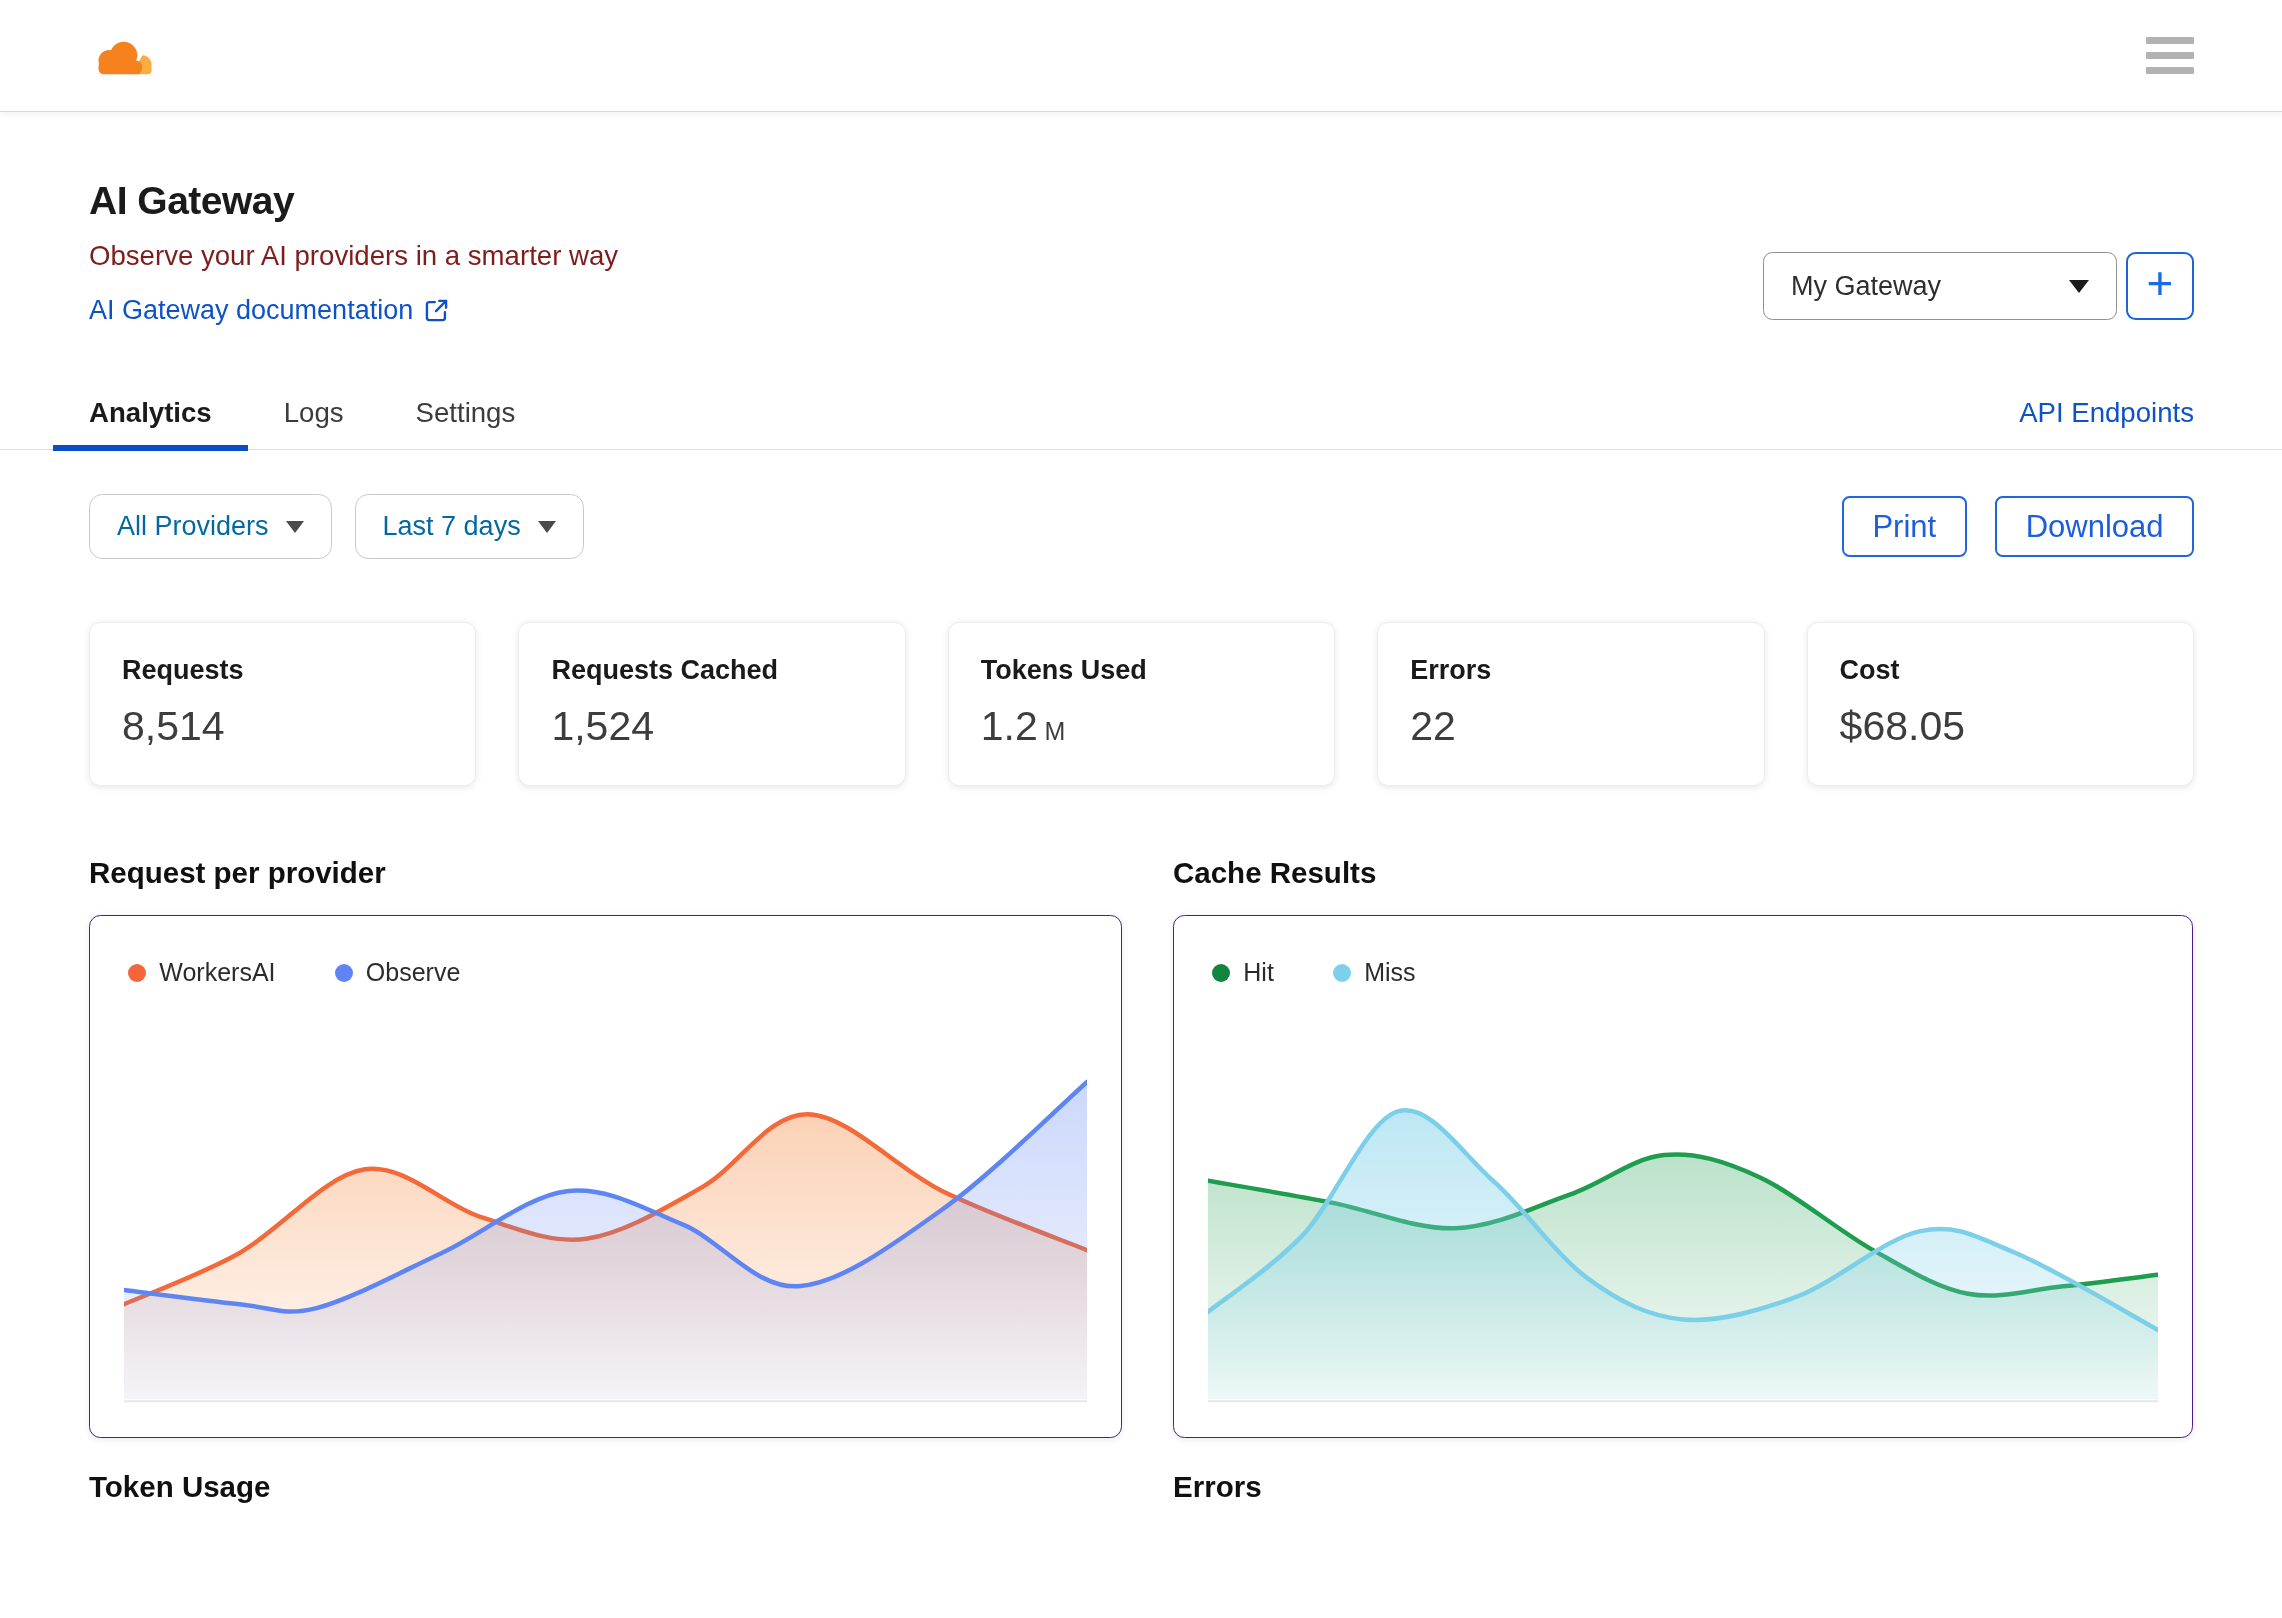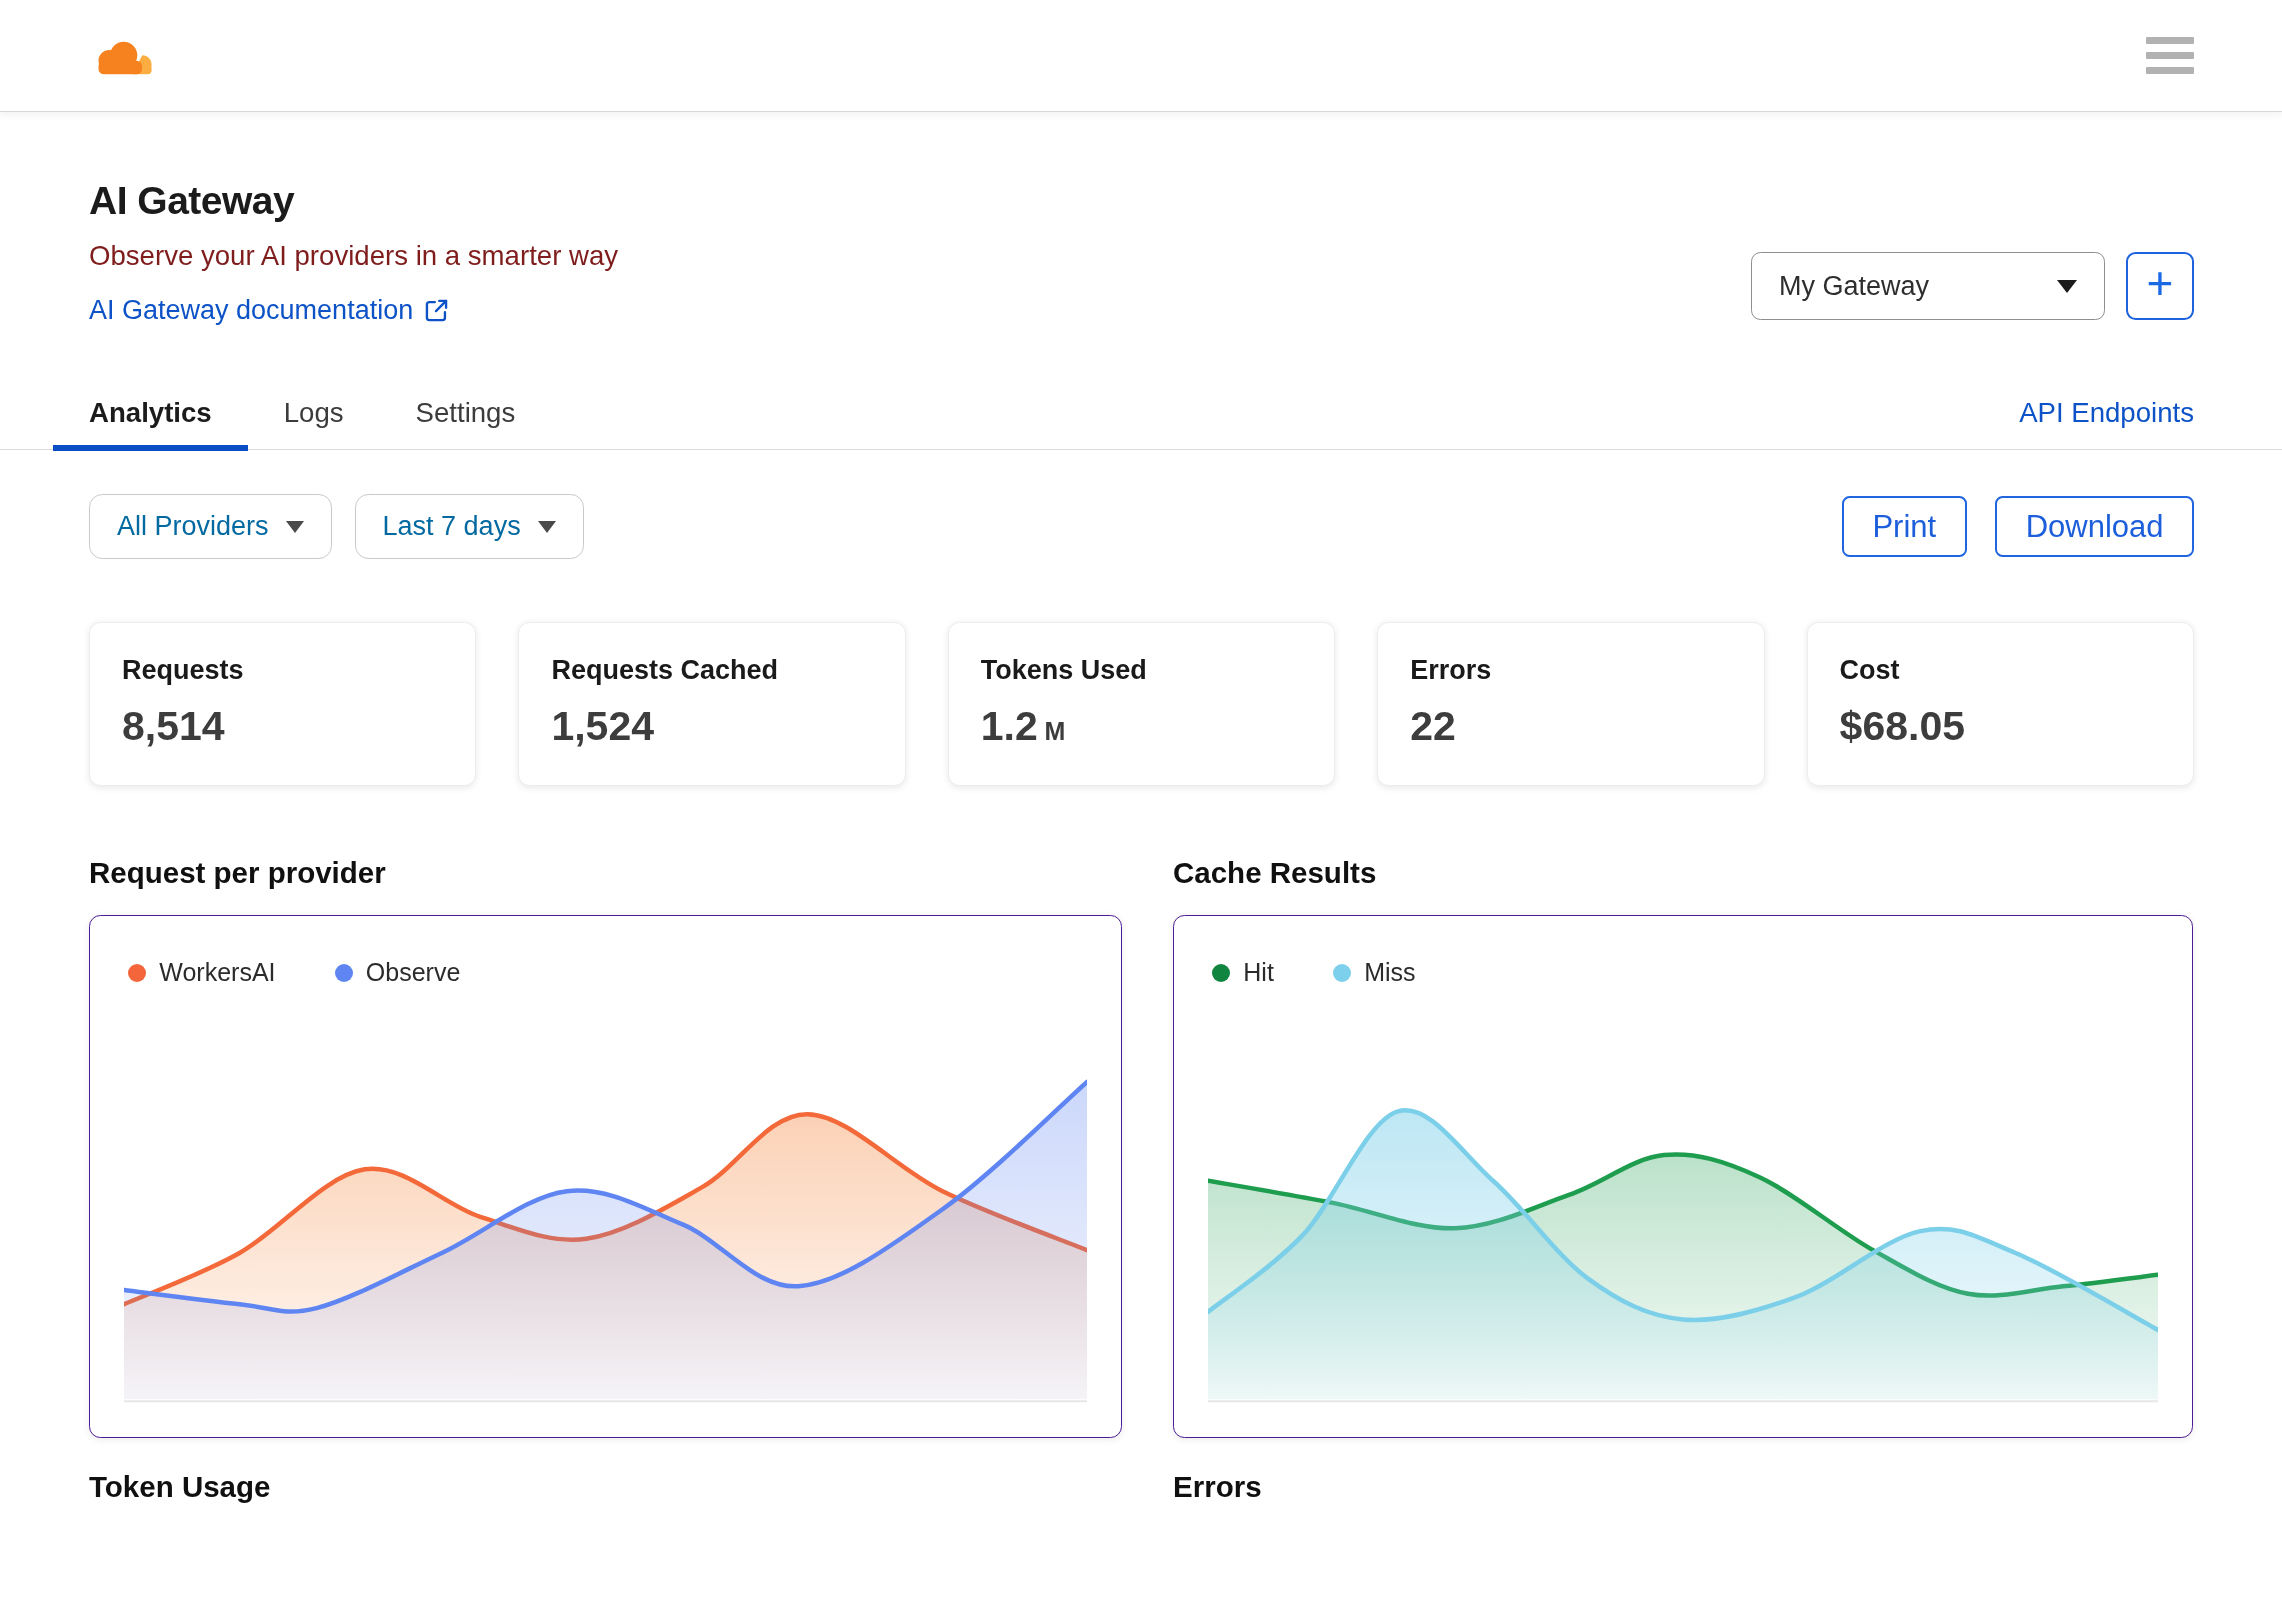--- a/index.html
+++ b/index.html
@@ -15,21 +15,21 @@
   .logo-svg { display:block; }
   .hamburger { display:flex; flex-direction:column; gap:8.6px; cursor:pointer; }
   .hamburger span { width:48px; height:6.7px; background:#b2b2b2; border-radius:1px; }
 
   
   .header { margin-top:67px; display:flex; justify-content:space-between; align-items:flex-end; }
   .page-title { font-size:39px; font-weight:700; color:#1b1b1b; letter-spacing:-0.5px; }
   .page-subtitle { margin-top:17px; font-size:27.6px; color:#7f1d1d; }
   .doc-link { margin-top:23px; font-size:27px; color:#0d53c7; display:flex; align-items:center;
               gap:9.5px; text-decoration:none; cursor:pointer; width:max-content; }
-  .header-controls { display:flex; align-items:center; gap:21px; margin-bottom:5.7px;padding-left:26px; }
+  .header-controls { display:flex; align-items:center; gap:9px; margin-bottom:5.7px;padding-left:26px; }
   .gateway-select { width:354px; height:68px; border:1.9px solid #8f8f8f; border-radius:9.5px;
                     display:flex; align-items:center; justify-content:space-between;
                     padding:0 27px; font-size:27px; color:#2e2e2e; cursor:pointer; background:#fff; }
   .caret { width:0; height:0; border-left:10.5px solid transparent; border-right:10.5px solid transparent;
            border-top:13.3px solid #1b1b1b; }
   .plus-btn { width:68px; height:68px; border:2.4px solid #1d63de; border-radius:9.5px; background:#fff;
               color:#1a6ae5; font-size:46px; font-weight:400; display:flex; align-items:center;
               justify-content:center; cursor:pointer; line-height:1; padding-bottom:5.7px; }
 
   
@@ -54,21 +54,21 @@
   .action-group { display:flex; gap:28.5px; }
   .outline-btn { height:61px; border:2.4px solid #2265e0; border-radius:7.6px; background:#fff;
                  color:#1d5fdb; font-size:31px; padding:0 28.5px; display:flex; align-items:center;
                  cursor:pointer; }
 
   
   .stats { margin-top:63px; display:grid; grid-template-columns:repeat(5,1fr); gap:42px; }
   .stat-card { height:164px; background:#fff; border:1px solid #ededed; border-radius:11.4px;
                box-shadow:0 1.9px 7.6px rgba(0,0,0,0.09); padding:32px 32px; }
   .stat-label { font-size:27px; font-weight:700; color:#1a1a1a; }
-  .stat-value { margin-top:17px; font-size:41px; font-weight:700; color:#3d3d3d; }
+  .stat-value { margin-top:17px; font-size:41px; font-weight:400; color:#3d3d3d; }
   .stat-unit { font-size:25px; margin-left:6.7px; }
 
   
   .charts { margin-top:70px; display:grid; grid-template-columns:1033px 1020px; column-gap:51px; }
   .chart-title { font-size:29.5px; font-weight:700; color:#101010; }
   .chart-card { margin-top:25px; height:523px; background:#fff; border:1px solid #4c1d95;
                 border-radius:11.4px; box-shadow:0 1.9px 7.6px rgba(0,0,0,0.08); position:relative; }
   .legend { display:flex; gap:59px; padding:42px 0 0 38px; }
   .legend-item { display:flex; align-items:center; gap:13.3px; font-size:25px; color:#2b2b2b; }
   .legend-dot { width:18px; height:18px; border-radius:50%; }

